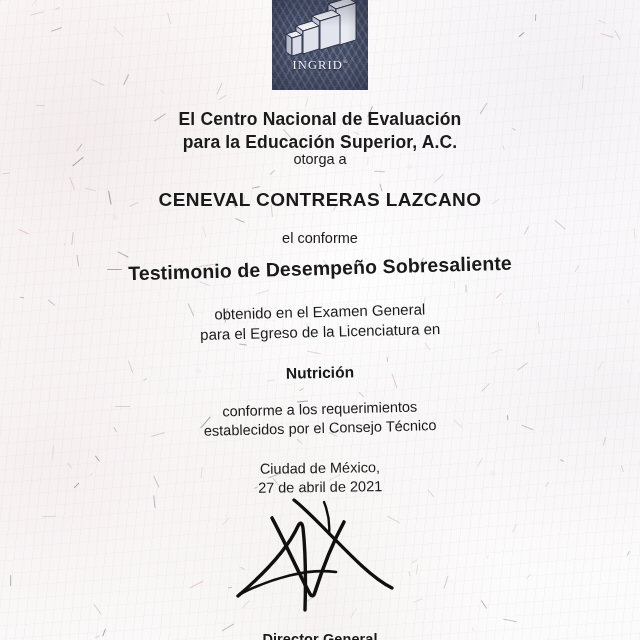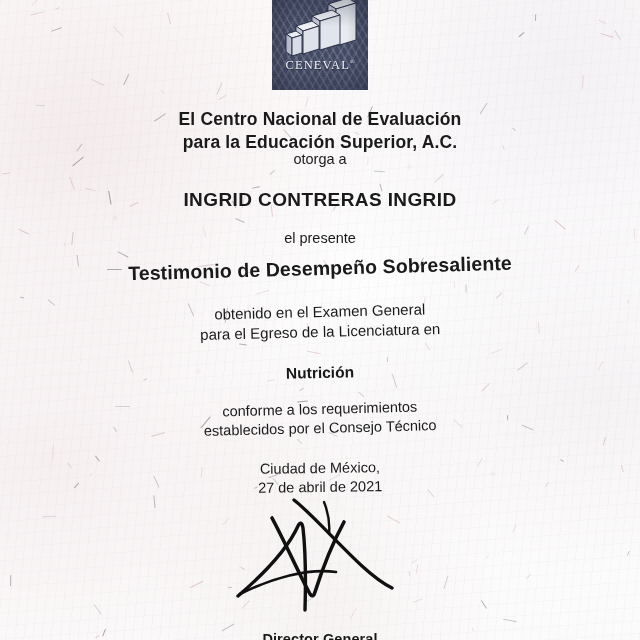--- a/index.html
+++ b/index.html
@@ -401,33 +401,33 @@
         <polygon points="24,28 40,23 47,28 31,33" fill="#eff1f5"></polygon>
         <polygon points="24,28 31,33 31,56 24,51" fill="#c4c8d7"></polygon>
         <polygon points="31,33 47,28 47,51 31,56" fill="#dfe2ea"></polygon>
 
         <polygon points="14,36 24,33 30,37 20,40" fill="#eceef4"></polygon>
         <polygon points="14,36 20,40 20,58 14,54" fill="#bfc4d4"></polygon>
         <polygon points="20,40 30,37 30,55 20,58" fill="#d9dde7"></polygon>
       </g>
     </svg>
     <div class="logo-vignette"></div>
-    <div class="logo-wordmark"><span>CENEVAL</span><sup>®</sup></div>
+    <div class="logo-wordmark"><span>INGRID</span><sup>®</sup></div>
   </div>
 
   <div class="tx issuer">
     <span>El Centro Nacional de Evaluación</span>
     <span class="l2">para la Educación Superior, A.C.</span>
   </div>
 
   <div class="tx grants">otorga a</div>
 
-  <div class="tx recipient">INGRID CONTRERAS INGRID</div>
-
-  <div class="tx present">el presente</div>
+  <div class="tx recipient">CENEVAL CONTRERAS LAZCANO</div>
+
+  <div class="tx present">el conforme</div>
 
   <div class="tx award-title skew-b">Testimonio de Desempeño Sobresaliente</div>
 
   <div class="tx exam skew-a">
     <span>obtenido en el  Examen General</span>
     <span class="l2">para el Egreso de la Licenciatura en</span>
   </div>
 
   <div class="tx program skew-c">Nutrición</div>
 

